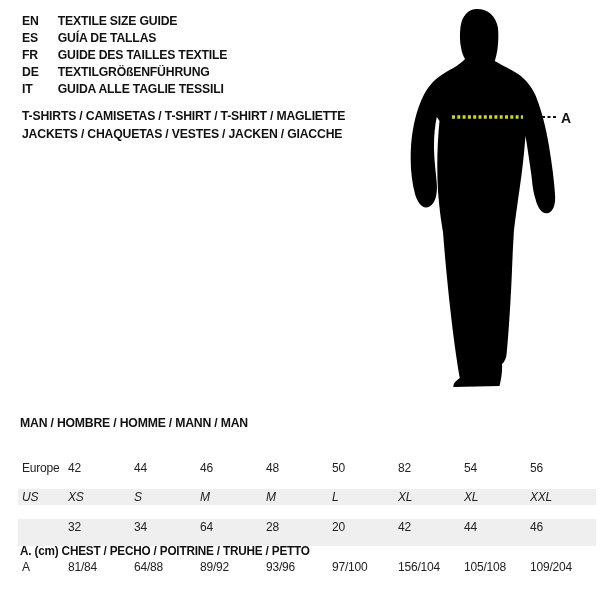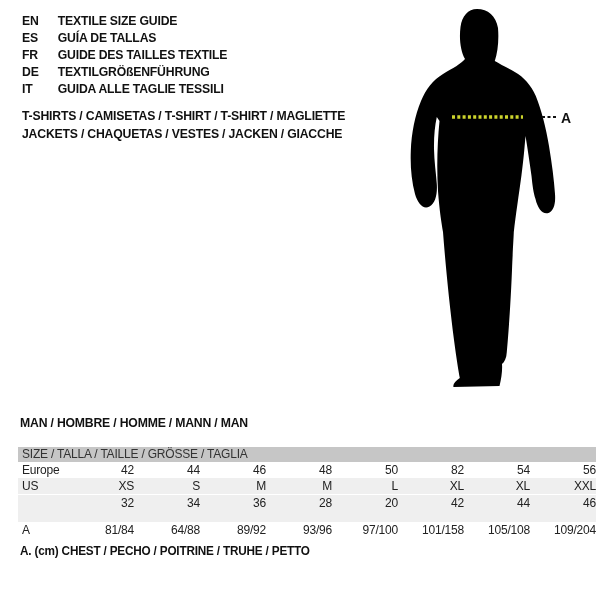--- a/index.html
+++ b/index.html
@@ -32,24 +32,24 @@
   
   .man-heading { position: absolute; top: 415px; left: 20px; height: 16px;
                  line-height: 16px; font-weight: 700; font-size: 13px;
                  letter-spacing: -0.2px; white-space: nowrap; }
 
   
   .size-table { position: absolute; top: 447px; left: 18px; width: 578px;
                 font-size: 12px; letter-spacing: -0.2px; }
   .thead { height: 15px; line-height: 15px; padding-left: 4px;
            color: #333; white-space: nowrap; }
-  .trow { display: flex; height: 16px; line-height: 16px; color: #222; }
+  .trow { display: flex; height: 16px; line-height: 16px; color: #222; margin-top: 13px; }
   .trow.shaded2 { height: 28px; line-height: 16px; border-top: 1px solid #ffffff; }
   .tlabel { width: 50px; padding-left: 4px; text-align: left; }
-  .tcell { width: 66px; text-align: right; }
+  .tcell { width: 66px; text-align: left; }
 
   
   .footnote { position: absolute; top: 543px; left: 20px; height: 16px;
               line-height: 16px; font-weight: 700; font-size: 12.5px;
               letter-spacing: -0.2px; white-space: nowrap; }
 </style>
 </head>
 <body>
 
 <div class="lang-list condensed">
@@ -116,64 +116,63 @@
            C 497.8,52 499,40 498,28
            C 496,16 488,9 477,9 Z" fill="#000000"></path>
   <line x1="452" y1="117" x2="523" y2="117" stroke-width="3.5" stroke-dasharray="3 2.3" stroke="#ccd42d"></line>
   <line x1="542" y1="117" x2="557" y2="117" stroke="#111" stroke-width="1.8" stroke-dasharray="3 2.5"></line>
   <text x="561" y="122.5" font-size="14" font-weight="bold" fill="#111" font-family="Liberation Sans, sans-serif">A</text>
 </svg>
 
 <div class="man-heading condensed">MAN / HOMBRE / HOMME / MANN / MAN</div>
 
 <div class="size-table">
-  <div class="thead" style="background:#c6c6c6;">SIZE / TALLA / TAILLE / GRÖSSE / TAGLIA</div>
 
   <div class="trow">
     <span class="tlabel">Europe</span>
     <span class="tcell">42</span>
     <span class="tcell">44</span>
     <span class="tcell">46</span>
     <span class="tcell">48</span>
     <span class="tcell">50</span>
     <span class="tcell">82</span>
     <span class="tcell">54</span>
     <span class="tcell">56</span>
   </div>
 
-  <div class="trow shaded" style="background:#efefef;">
+  <div class="trow shaded" style="background:#efefef;font-style:italic;">
     <span class="tlabel">US</span>
     <span class="tcell">XS</span>
     <span class="tcell">S</span>
     <span class="tcell">M</span>
     <span class="tcell">M</span>
     <span class="tcell">L</span>
     <span class="tcell">XL</span>
     <span class="tcell">XL</span>
     <span class="tcell">XXL</span>
   </div>
 
   <div class="trow shaded shaded2" style="background:#efefef;">
     <span class="tlabel"></span>
     <span class="tcell">32</span>
     <span class="tcell">34</span>
-    <span class="tcell">36</span>
+    <span class="tcell">64</span>
     <span class="tcell">28</span>
     <span class="tcell">20</span>
     <span class="tcell">42</span>
     <span class="tcell">44</span>
     <span class="tcell">46</span>
   </div>
 
   <div class="trow">
     <span class="tlabel">A</span>
     <span class="tcell">81/84</span>
     <span class="tcell">64/88</span>
     <span class="tcell">89/92</span>
     <span class="tcell">93/96</span>
     <span class="tcell">97/100</span>
-    <span class="tcell">101/158</span>
+    <span class="tcell">156/104</span>
     <span class="tcell">105/108</span>
     <span class="tcell">109/204</span>
   </div>
 </div>
 
 <div class="footnote condensed">A. (cm) CHEST / PECHO / POITRINE / TRUHE / PETTO</div>
 
 </body></html>

